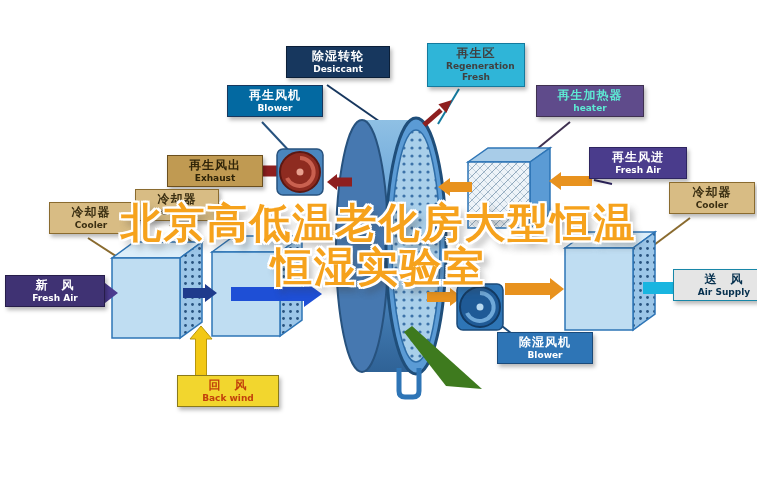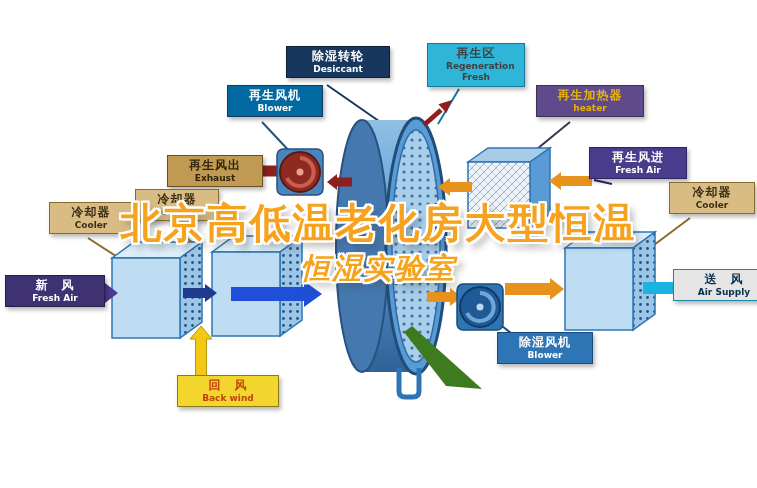--- a/index.html
+++ b/index.html
@@ -11,39 +11,39 @@
   
   .label{
     position:absolute;z-index:20;border:1px solid;text-align:center;
     padding:2px 18px;line-height:1.25;box-shadow:2px 3px 4px rgba(0,0,0,.28);
   }
   .label .zh{font-size:12px;font-weight:bold;letter-spacing:1px;white-space:nowrap;}
   .label .en{font-size:9px;font-weight:bold;}
   .lb-regen-blower{left:227px;top:85px;width:58px;background:#0369a1;border-color:#17375e;color:#fff;}
   .lb-desiccant{left:286px;top:46px;width:66px;background:#17375e;border-color:#0b1f38;color:#fff;}
   .lb-regen-area{left:427px;top:43px;width:60px;background:#2fb5d8;border-color:#137a9e;color:#404040;}
-  .lb-regen-heater{left:536px;top:85px;width:70px;background:#5f4b8b;border-color:#3f3151;color:#eab308;}
+  .lb-regen-heater{left:536px;top:85px;width:70px;background:#5f4b8b;border-color:#3f3151;color:#5eead4;}
   .lb-exhaust{left:167px;top:155px;width:58px;background:#c09a52;border-color:#6b4f1e;color:#2f2408;}
   .lb-regen-fresh-air{left:589px;top:147px;width:60px;background:#4a3c8c;border-color:#2e2560;color:#fff;}
   .lb-cooler-lo{left:49px;top:202px;width:46px;background:#d8bc84;border-color:#8a6b2f;color:#3b2f12;}
   .lb-cooler-li{left:135px;top:189px;width:46px;background:#d8bc84;border-color:#8a6b2f;color:#3b2f12;}
   .lb-cooler-r{left:669px;top:182px;width:48px;background:#d8bc84;border-color:#8a6b2f;color:#3b2f12;}
   .lb-fresh-air{left:5px;top:275px;width:62px;background:#3f3273;border-color:#261d4a;color:#fff;}
   .lb-air-supply{left:673px;top:269px;width:64px;background:#e5e5e5;border-color:#1887a8;color:#06304e;}
   .lb-back-wind{left:177px;top:375px;width:64px;background:#f2d62e;border-color:#8a7a1a;color:#c2410c;}
   .lb-dehumid-blower{left:497px;top:332px;width:58px;background:#2e75b6;border-color:#1a4a7a;color:#fff;}
   .lb-dehumid-district{left:445px;top:375px;width:118px;background:#2f8a35;border-color:#1e5c1e;color:#fff;}
   .lb-dehumid-district .zh{letter-spacing:6px;}
   
   .title{
     position:absolute;left:0;right:0;top:202px;z-index:30;text-align:center;
     font-weight:bold;color:#f6a21c;line-height:1.05;letter-spacing:2px;
   }
   .title .t1{font-size:41px;}
-  .title .t2{font-size:29px;margin-top:8px;font-style:italic;}
+  .title .t2{font-size:41px;margin-top:1px;}
   .title div{
     text-shadow:
       -2px -2px 0 #fff, 2px -2px 0 #fff, -2px 2px 0 #fff, 2px 2px 0 #fff,
       -2px 0 0 #fff, 2px 0 0 #fff, 0 -2px 0 #fff, 0 2px 0 #fff,
       5px 6px 7px rgba(60,60,60,.45);
   }
 </style>
 </head>
 <body>
 

